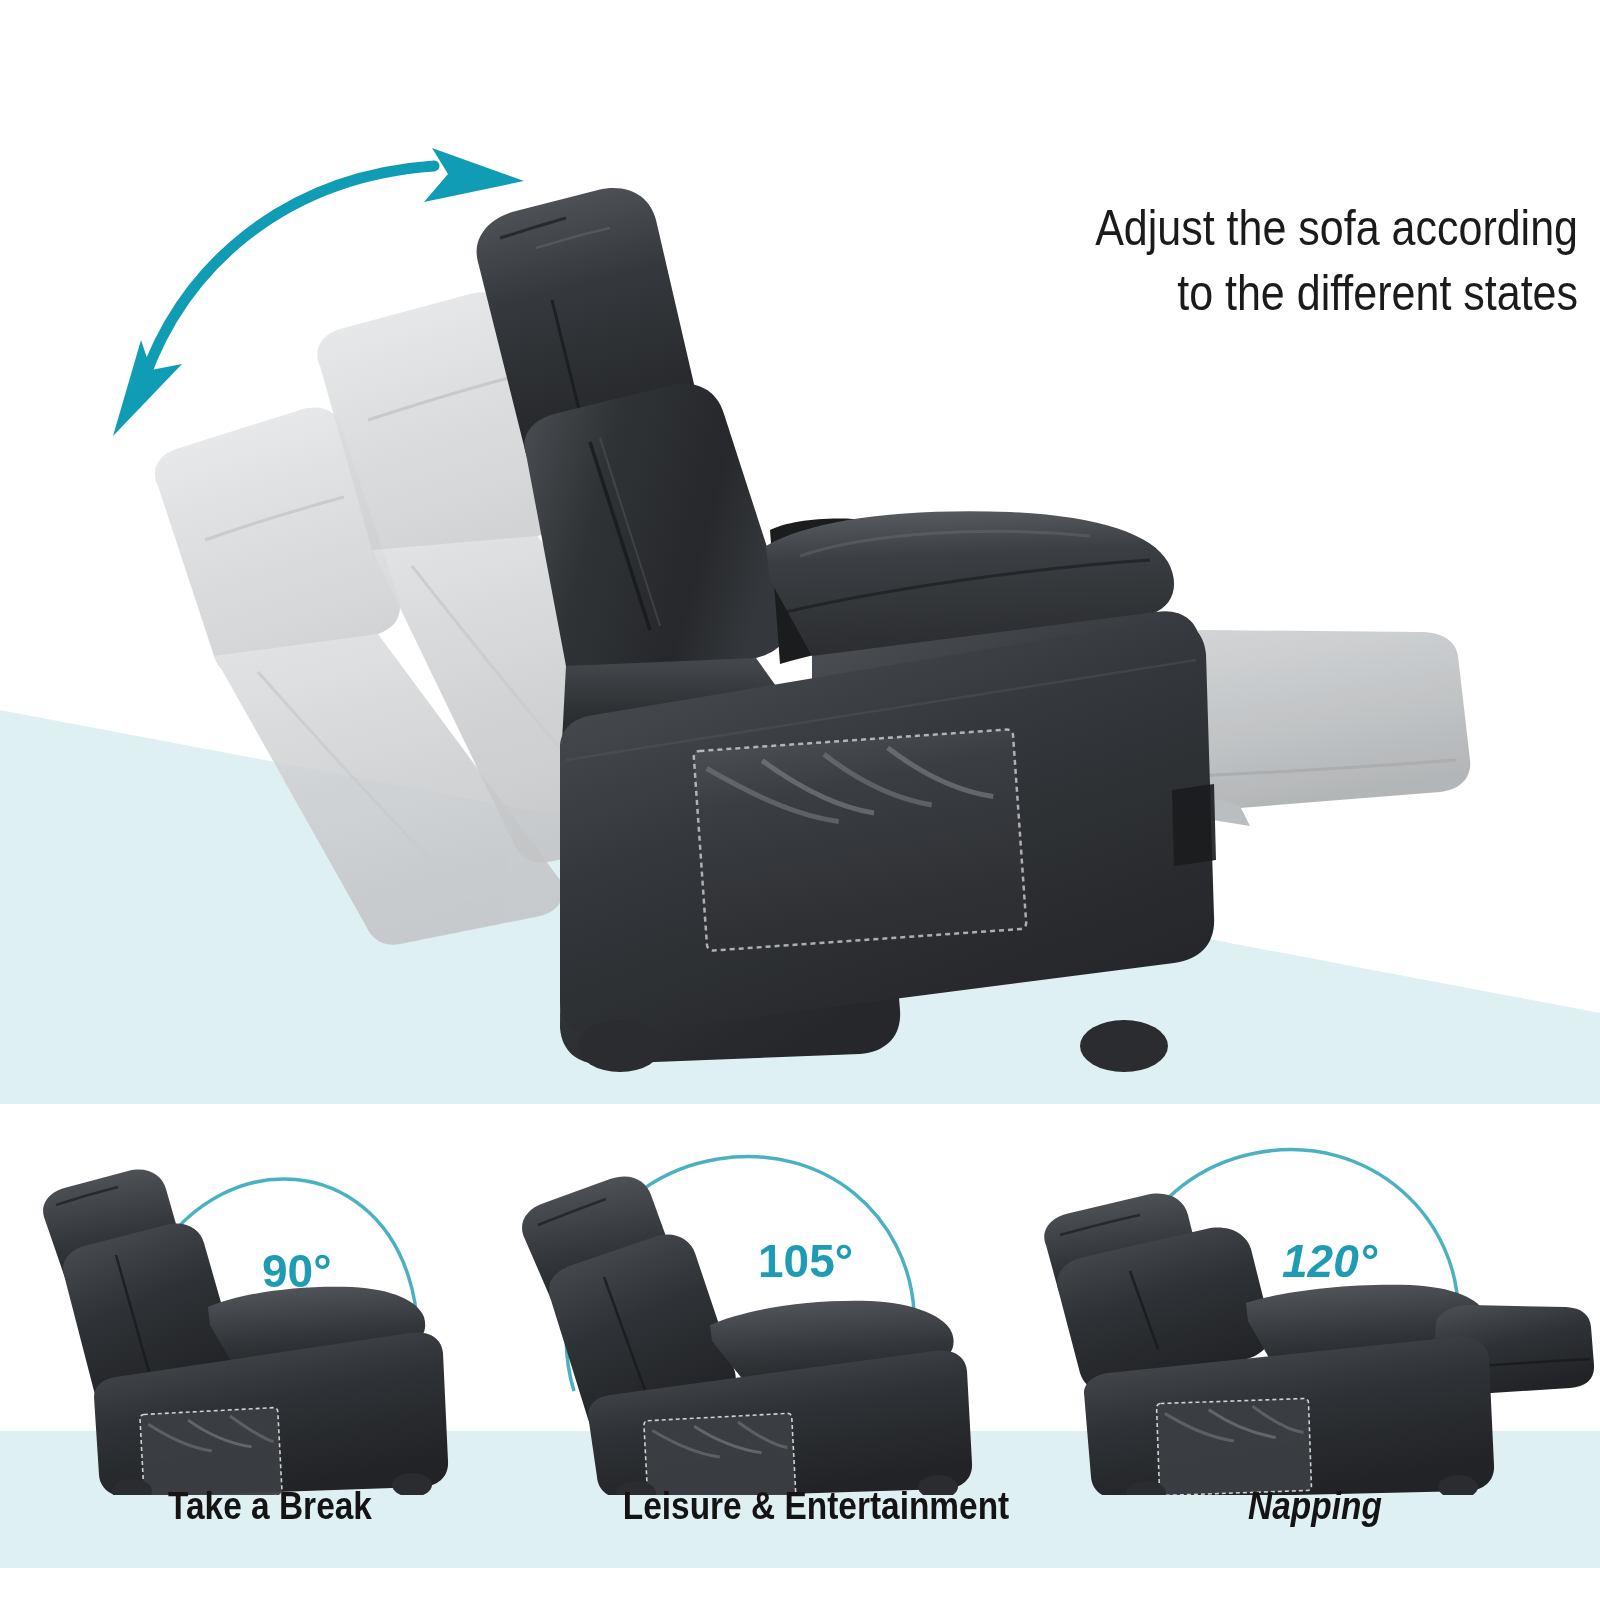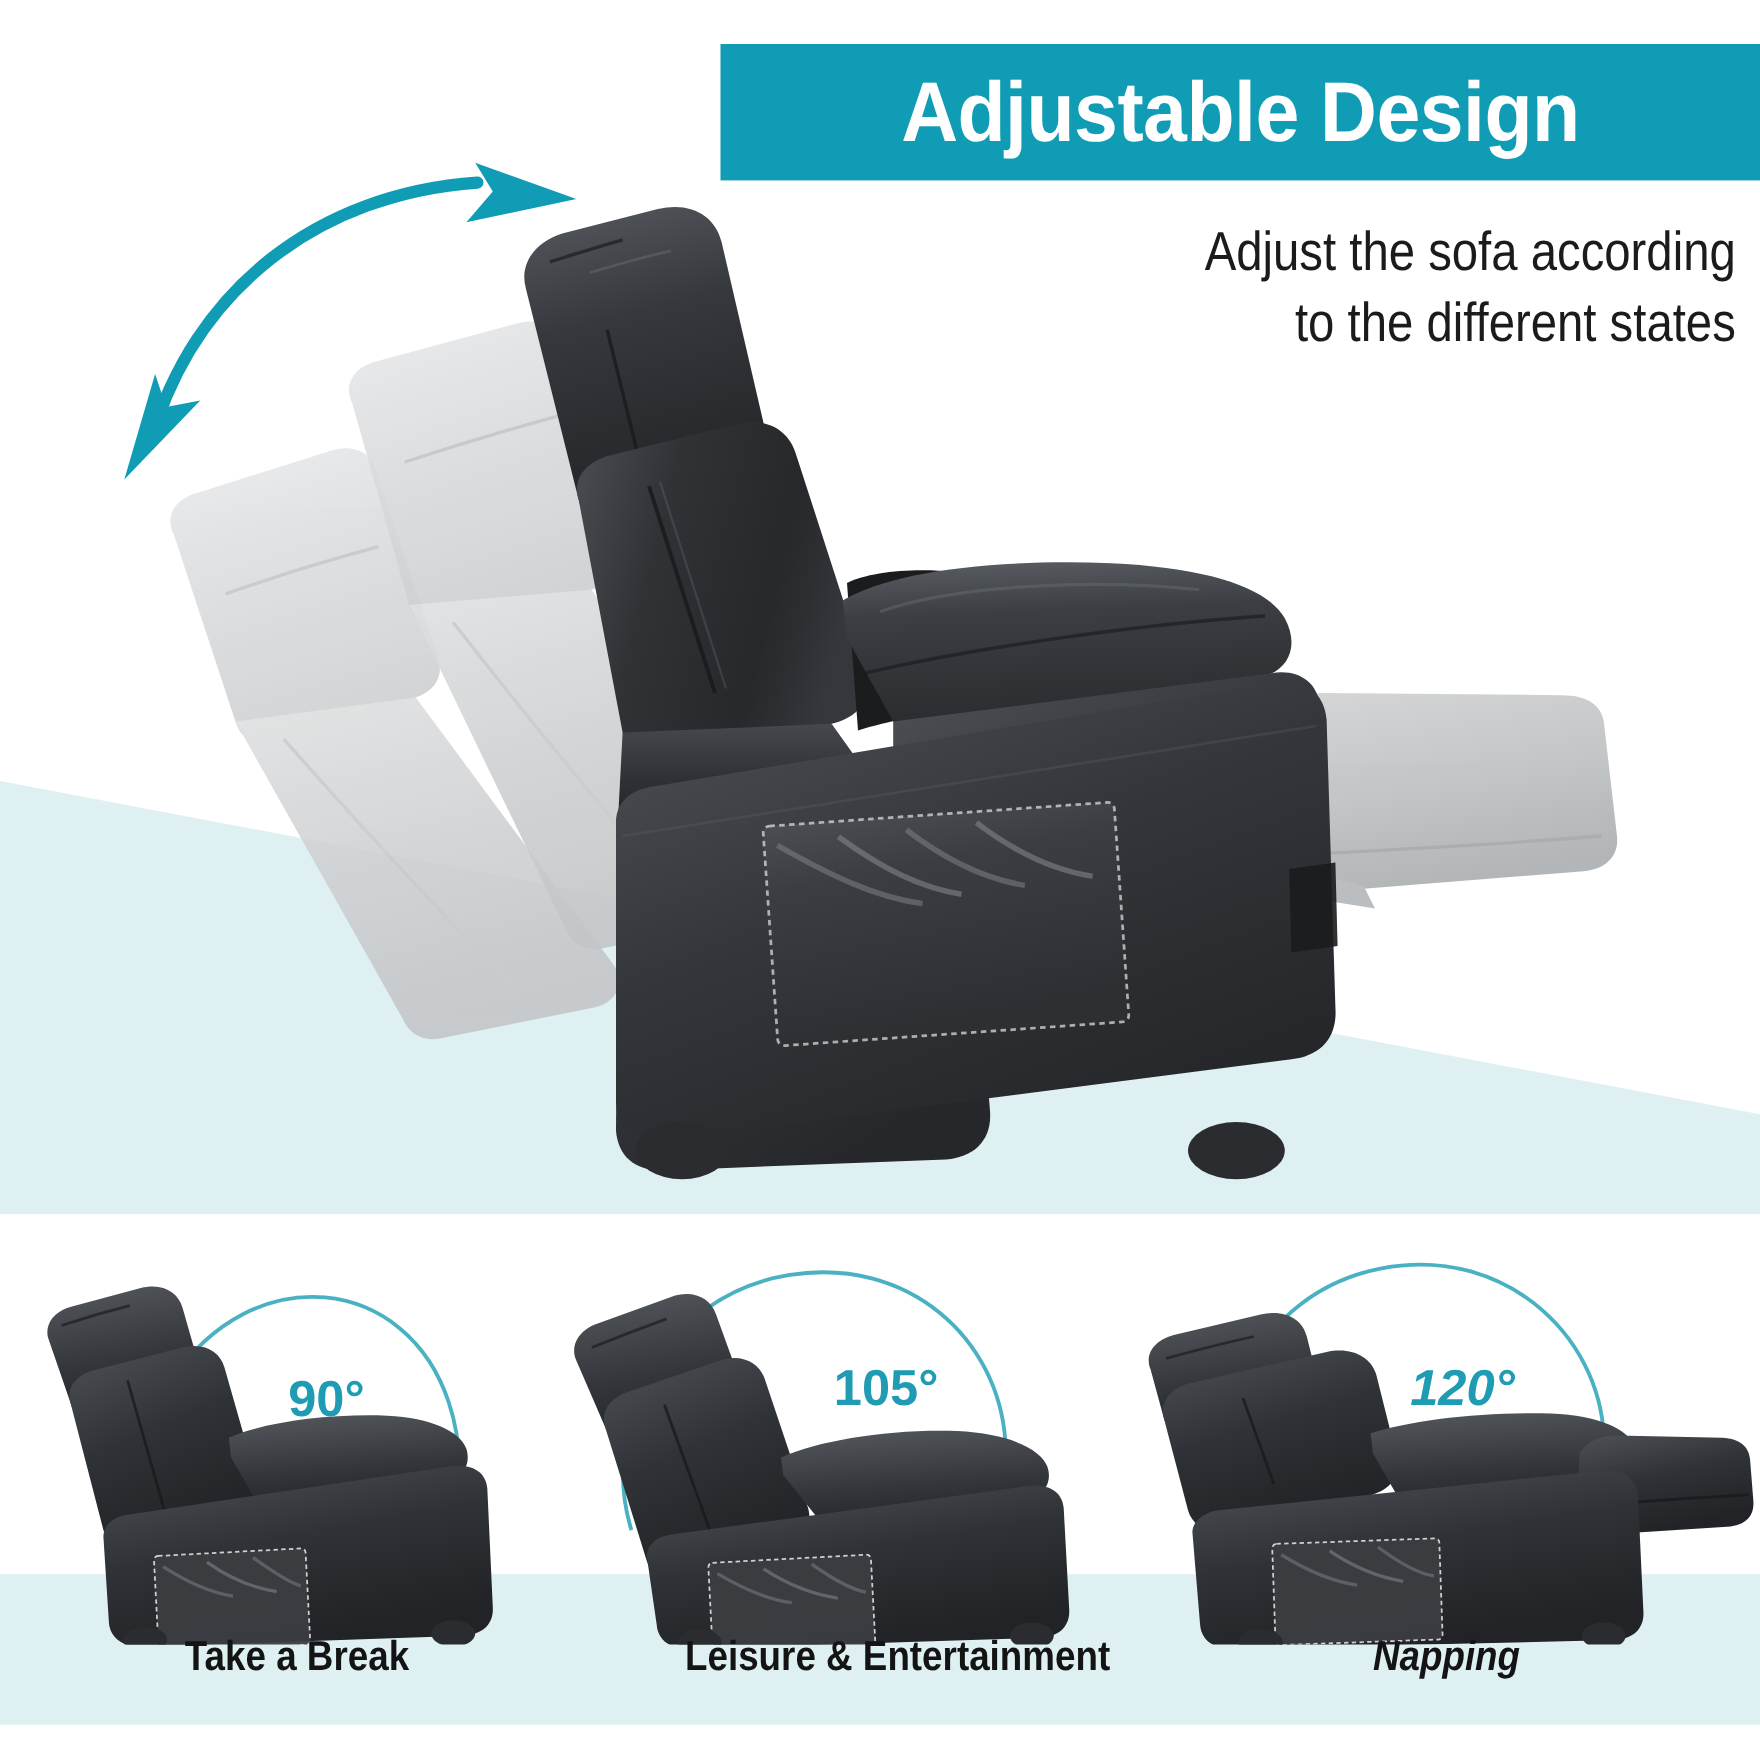--- a/index.html
+++ b/index.html
@@ -186,23 +186,20 @@
         <ellipse cx="1124" cy="1046" rx="44" ry="26" fill="#2a2c2f"></ellipse>
       </g>
 
       <g stroke="none">
         <path d="M136,404 C176,262 290,176 434,166" fill="none" stroke="#109cb4" stroke-width="11" stroke-linecap="round"></path>
         <polygon points="524,181 432,148 448,174 424,202" fill="#109cb4"></polygon>
         <polygon points="113,436 141,340 151,370 182,364" fill="#109cb4"></polygon>
       </g>
     </svg>
 
-    <div class="banner">
-      <div class="banner-text">Adjustable Design</div>
-    </div>
 
     <div class="subtitle">
       <span>Adjust the sofa according</span>
       <span>to the different states</span>
     </div>
 
   </div>
 
   <div class="bottom">
     <div class="blue-band"></div>

